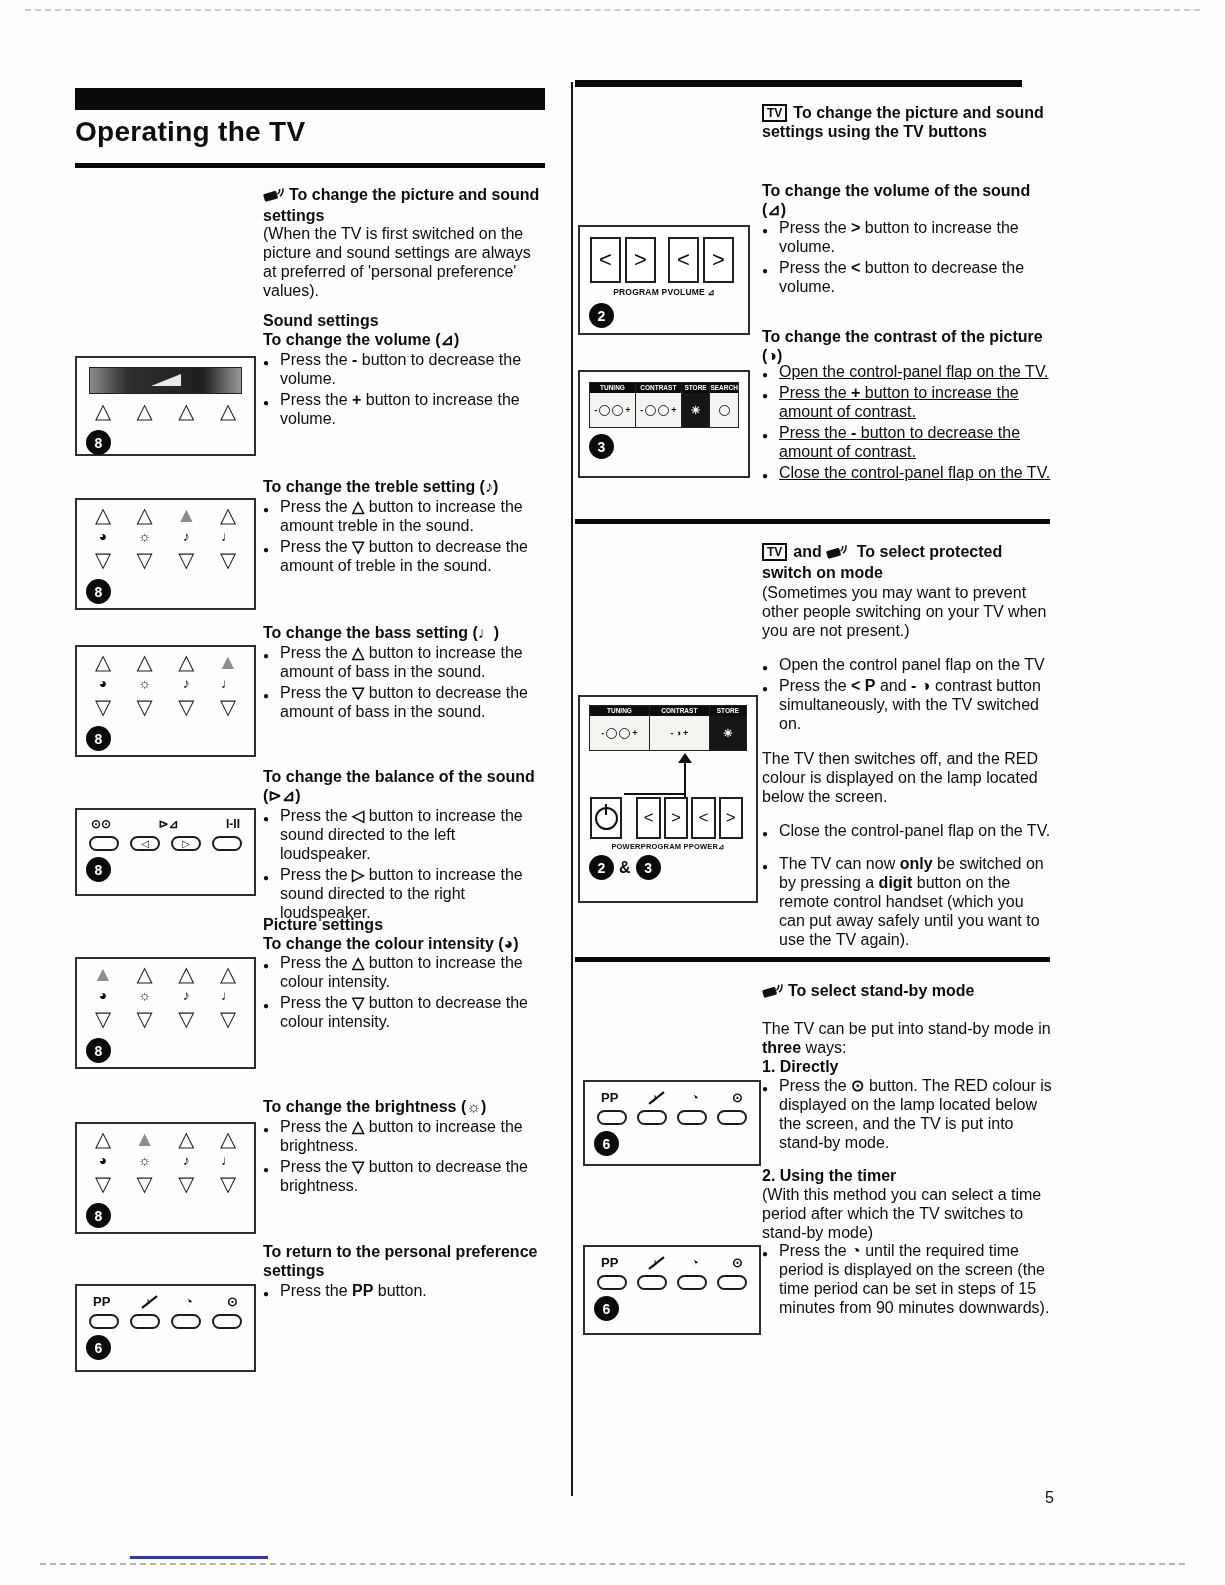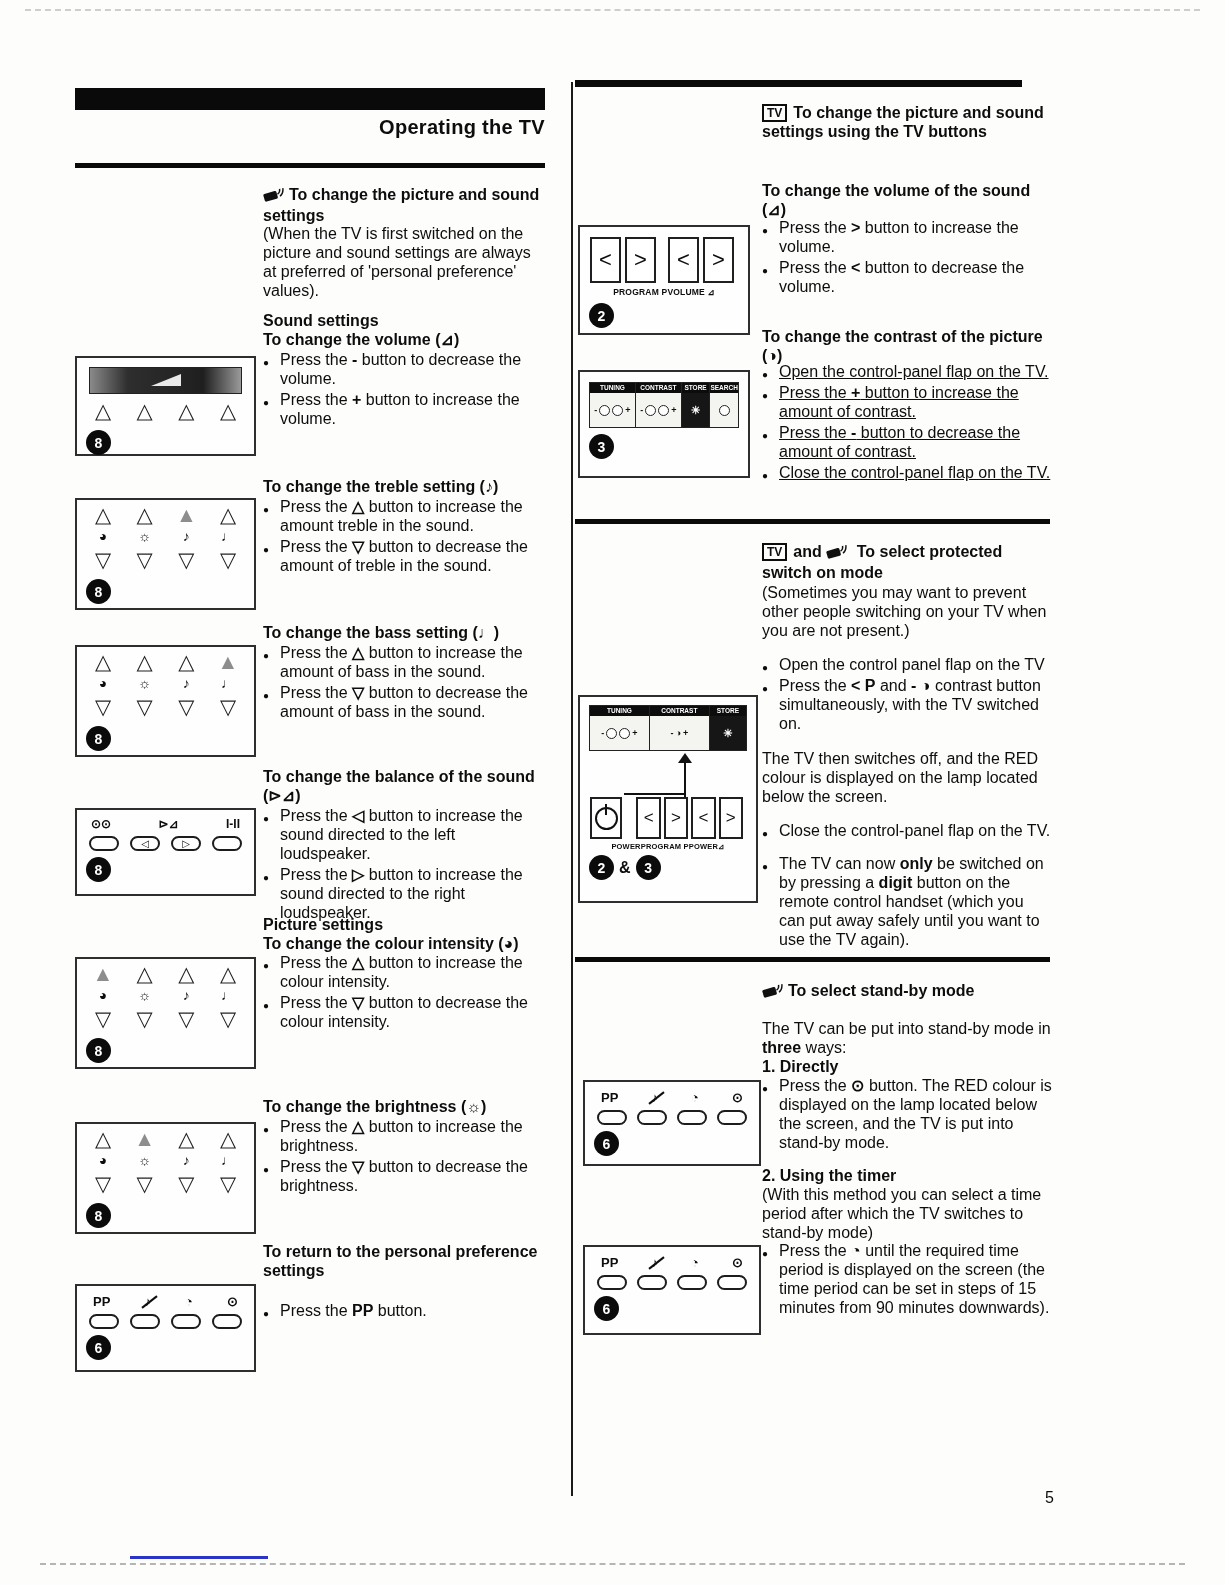--- a/index.html
+++ b/index.html
@@ -7,22 +7,22 @@
         font-family:"Liberation Sans", sans-serif;color:#0d0d0d;}
   
   .tb{position:absolute;font-size:16px;line-height:19px;color:#0d0d0d;}
   .lt{left:263px;width:282px;}
   .rt{left:762px;width:290px;}
   .h{font-weight:700;}
   .bullet{position:relative;padding-left:17px;margin-bottom:2px;}
   .bullet::before{content:"●";position:absolute;left:0;top:3px;font-size:10px;}
   
   .bar{position:absolute;background:#0a0a0a;}
-  .page-title{position:absolute;left:75px;top:116px;width:470px;text-align:right;
-              font-size:20px;font-weight:700;letter-spacing:.3px;}
+  .page-title{position:absolute;left:75px;top:116px;width:470px;text-align:left;
+              font-size:28px;font-weight:700;letter-spacing:.3px;}
   .divider{position:absolute;left:571px;top:82px;width:2px;height:1414px;background:#1b1b1b;}
   
   .tvbox{display:inline-block;border:2px solid #0d0d0d;font-size:12px;font-weight:700;
          line-height:14px;padding:0 3px;margin-right:6px;vertical-align:1px;}
   .remote-ico{display:inline-block;margin-right:5px;vertical-align:-2px;}
   
   .illus{position:absolute;border:2px solid #2e2e2e;background:#fefefe;box-sizing:border-box;}
   .tri-row{display:flex;justify-content:space-between;padding:2px 12px 0;font-size:21px;
            line-height:26px;color:#1c1c1c;}
   .tri-row span{width:28px;text-align:center;}
@@ -137,21 +137,21 @@
     <div class="bullet">Press the <b>▽</b> button to decrease the colour intensity.</div>
   </div>
 
   <div class="tb lt h" style="top:1097px;">To change the brightness (☼)</div>
   <div class="tb lt" style="top:1117px;">
     <div class="bullet">Press the <b>△</b> button to increase the brightness.</div>
     <div class="bullet">Press the <b>▽</b> button to decrease the brightness.</div>
   </div>
 
   <div class="tb lt h" style="top:1242px;">To return to the personal preference settings</div>
-  <div class="tb lt" style="top:1281px;margin-top:20px;">
+  <div class="tb lt" style="top:1281px;">
     <div class="bullet">Press the <b>PP</b> button.</div>
   </div>
 
   <div class="illus" style="left:75px;top:356px;width:181px;height:100px;">
     <div class="osd">
         <span class="ramp"></span>
       </div>
     <div class="tri-row">
       <span>△</span>
       <span>△</span>

